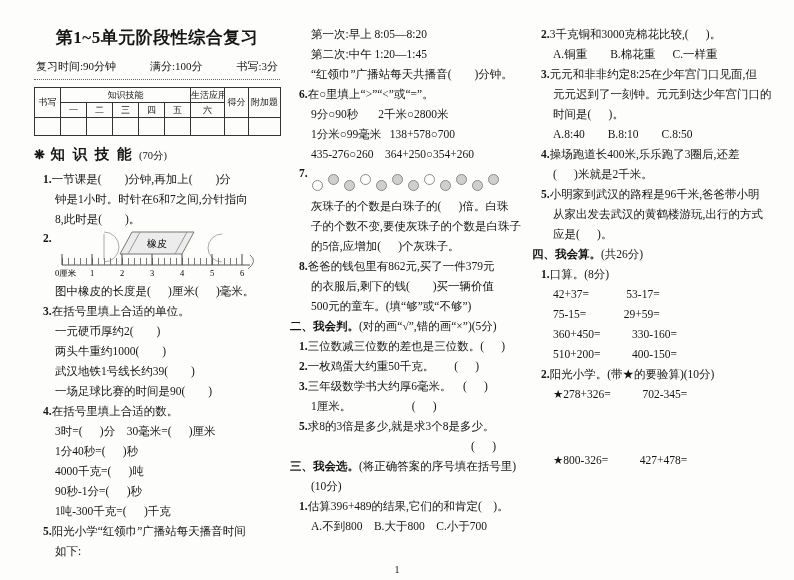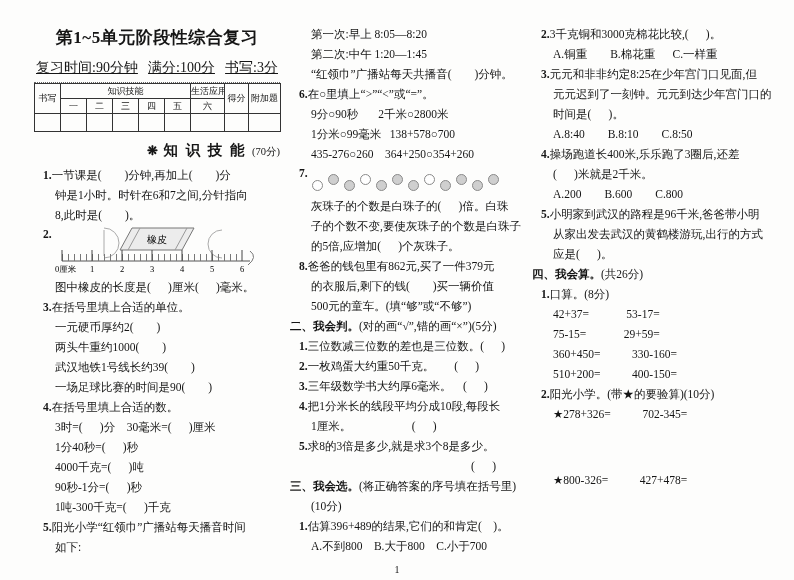--- a/index.html
+++ b/index.html
@@ -9,26 +9,26 @@
     overflow:hidden;position:relative;
   }
   .sheet{display:flex;gap:10px;padding:24px 8px 0 34px;box-sizing:border-box;}
   .col{box-sizing:border-box;}
   .col1{width:246px;}
   .col2{width:232px;}
   .col3{width:244px;}
 
   
   .title{font-size:17px;font-weight:bold;text-align:center;letter-spacing:0.5px;margin:2px 0 10px;}
-  .meta{display:flex;justify-content:space-between;font-size:14px;padding:0 2px 5px 2px;border-bottom:1px dotted #666;text-decoration:underline;}
-  table.score{border-collapse:collapse;width:100%;table-layout:fixed;font-size:9px;}
+  .meta{display:flex;justify-content:space-between;font-size:11px;padding:0 2px 5px 2px;border-bottom:1px dotted #666;}
+  table.score{border-collapse:collapse;width:100%;margin-top:7px;table-layout:fixed;font-size:9px;}
   table.score td{border:1px solid #333;text-align:center;padding:0;height:14px;overflow:hidden;white-space:nowrap;}
   table.score tr.blank td{height:17px;}
 
-  .sec-head{text-align:right;margin:9px 0 5px;font-size:14.5px;font-weight:bold;letter-spacing:2px;}
+  .sec-head{text-align:left;margin:9px 0 5px;font-size:14.5px;font-weight:bold;letter-spacing:2px;}
   .sec-head .flower{font-size:13px;letter-spacing:0;}
   .sec-head .score-small{font-size:10.5px;font-weight:normal;letter-spacing:0;}
 
   
   .line{font-size:11.5px;line-height:20px;min-height:20px;white-space:pre-wrap;}
   .num{font-weight:bold;}
   .q{padding-left:9px;}
   .c{padding-left:21px;}
   .sec{padding-left:0;}
   .right{padding-left:21px;text-align:right;padding-right:26px;}
@@ -235,21 +235,20 @@
         <div class="line c"><span class="num"></span><span>500元的童车。(填“够”或“不够”)</span></div>
 
         <div class="line sec"><span class="num">二、我会判。</span><span>(对的画“√”,错的画“×”)(5分)</span></div>
 
         <div class="line q"><span class="num">1.</span><span>三位数减三位数的差也是三位数。(      )</span></div>
 
         <div class="line q"><span class="num">2.</span><span>一枚鸡蛋大约重50千克。       (      )</span></div>
 
         <div class="line q"><span class="num">3.</span><span>三年级数学书大约厚6毫米。    (      )</span></div>
 
-        <div class="line q"><span class="num">4.</span><span>把1分米长的线段平均分成10段,每段长</span></div>
 
         <div class="line c"><span class="num"></span><span>1厘米。                     (      )</span></div>
 
         <div class="line q"><span class="num">5.</span><span>求8的3倍是多少,就是求3个8是多少。</span></div>
 
         <div class="line right"><span class="num"></span><span>(      )</span></div>
 
         <div class="line sec"><span class="num">三、我会选。</span><span>(将正确答案的序号填在括号里)</span></div>
 
         <div class="line c"><span class="num"></span><span>(10分)</span></div>
@@ -272,21 +271,20 @@
         <div class="line c"><span class="num"></span><span>元元迟到了一刻钟。元元到达少年宫门口的</span></div>
 
         <div class="line c"><span class="num"></span><span>时间是(      )。</span></div>
 
         <div class="line c"><span class="num"></span><span>A.8:40        B.8:10        C.8:50</span></div>
 
         <div class="line q"><span class="num">4.</span><span>操场跑道长400米,乐乐跑了3圈后,还差</span></div>
 
         <div class="line c"><span class="num"></span><span>(      )米就是2千米。</span></div>
 
-        <div class="line c"><span class="num"></span><span>A.200        B.600        C.800</span></div>
 
         <div class="line q"><span class="num">5.</span><span>小明家到武汉的路程是96千米,爸爸带小明</span></div>
 
         <div class="line c"><span class="num"></span><span>从家出发去武汉的黄鹤楼游玩,出行的方式</span></div>
 
         <div class="line c"><span class="num"></span><span>应是(      )。</span></div>
 
 
         <div class="line sec"><span class="num">四、我会算。</span><span>(共26分)</span></div>
 

